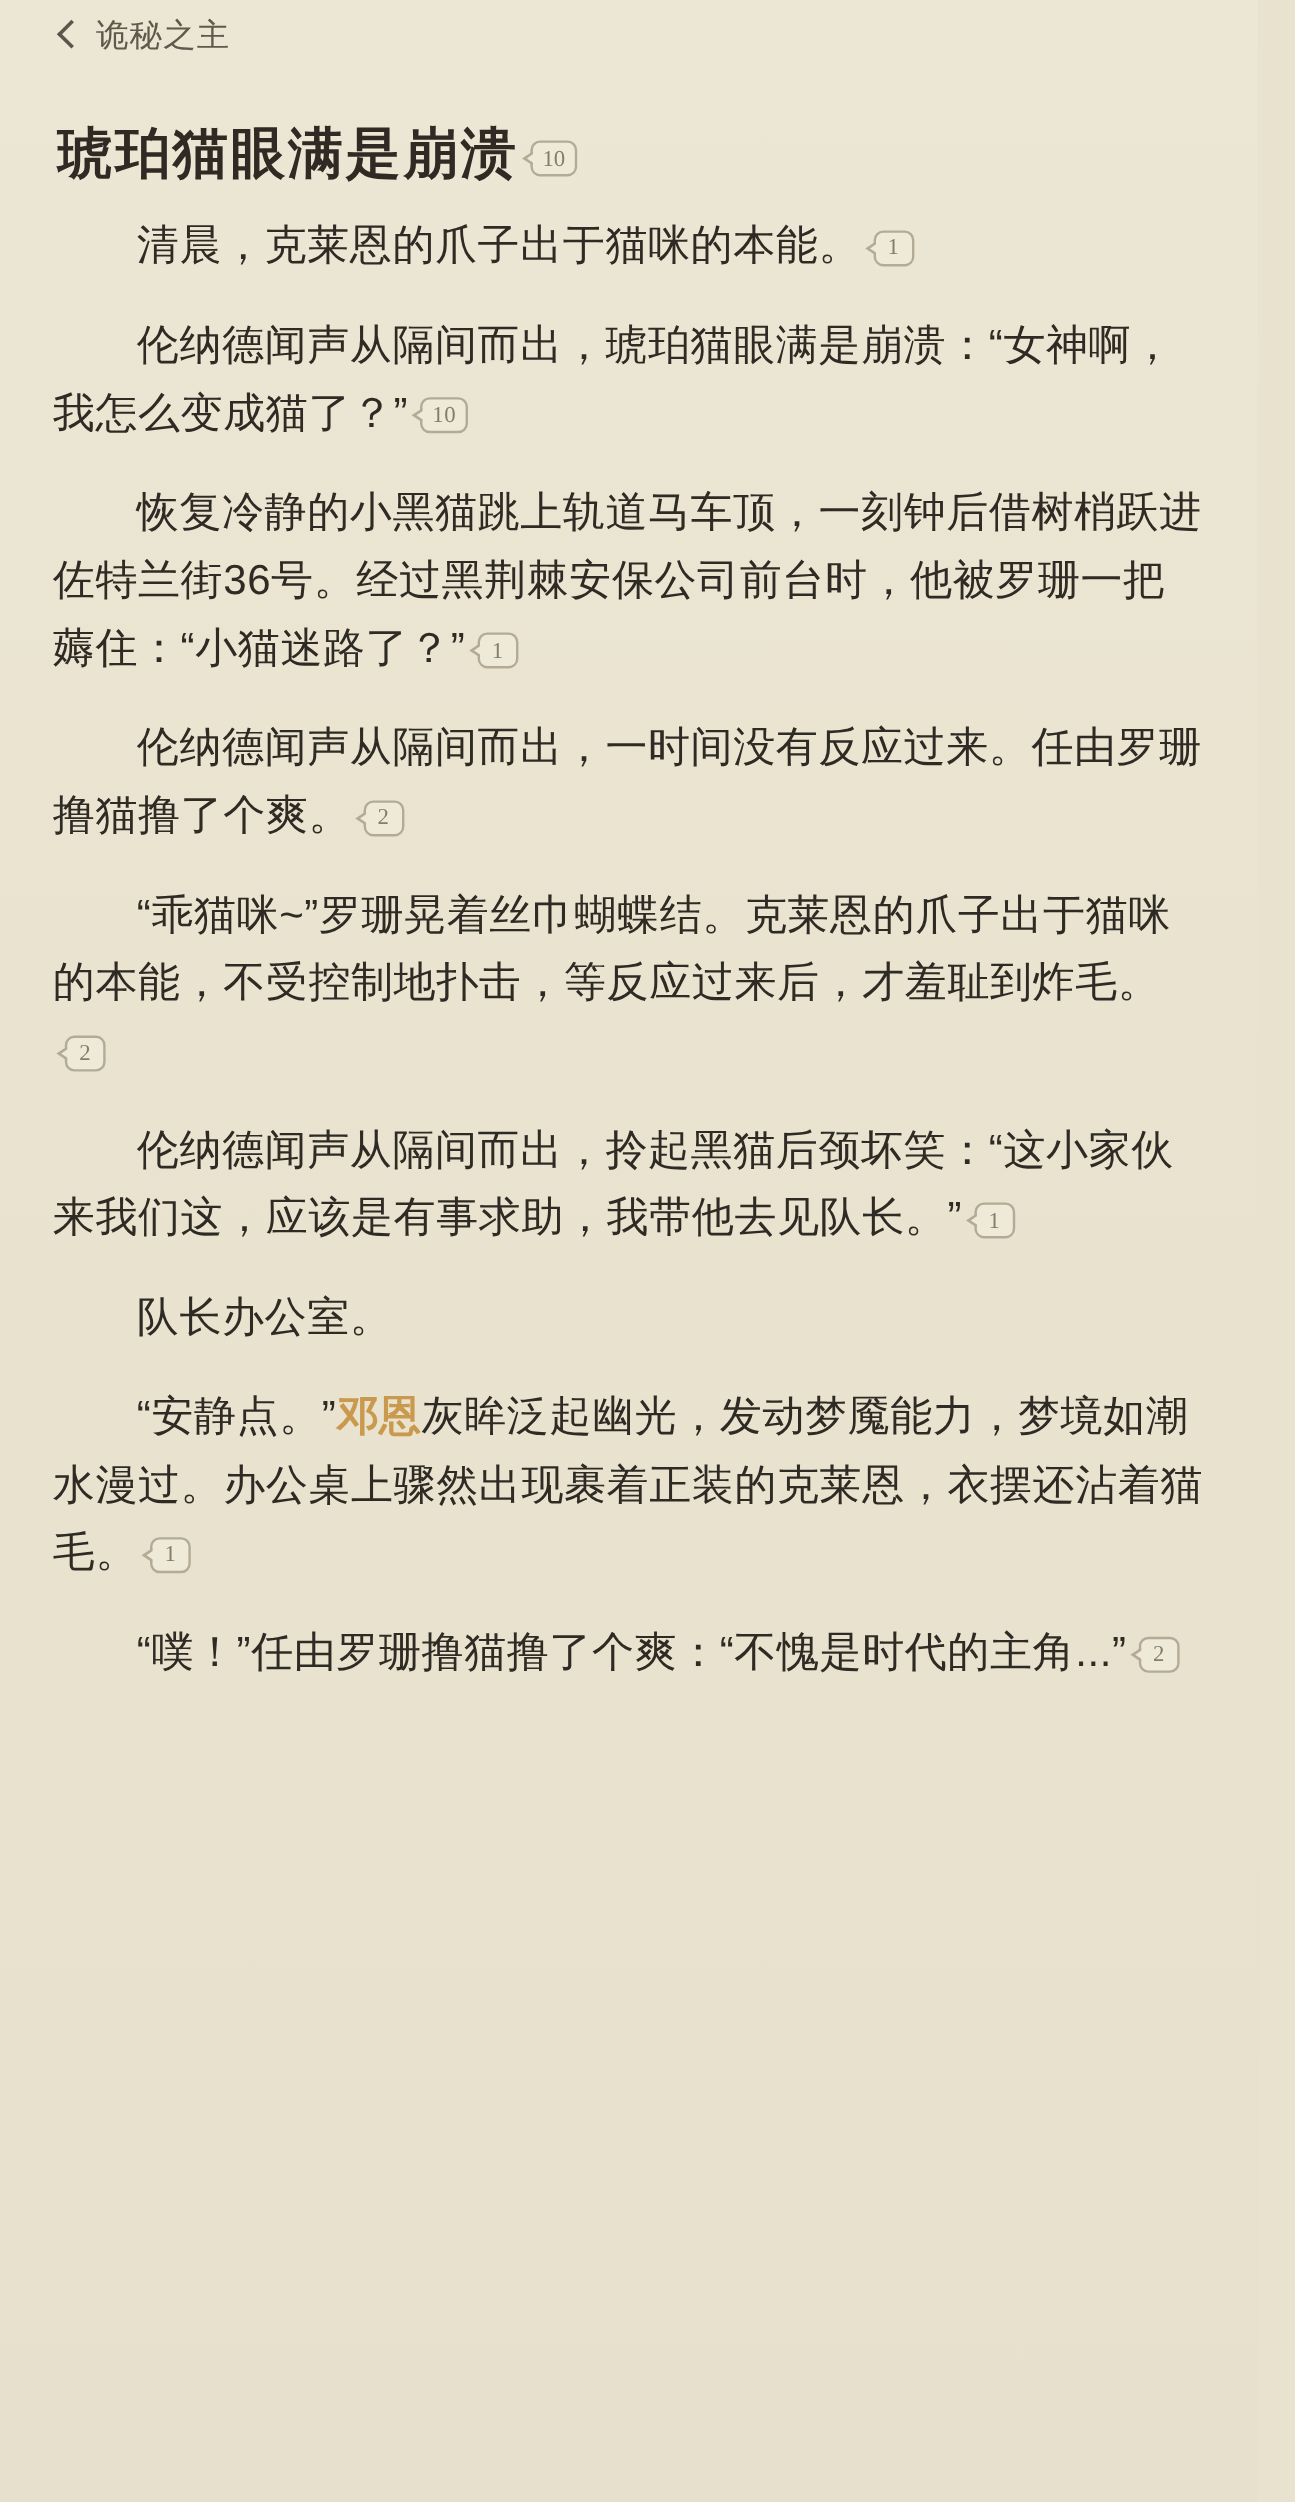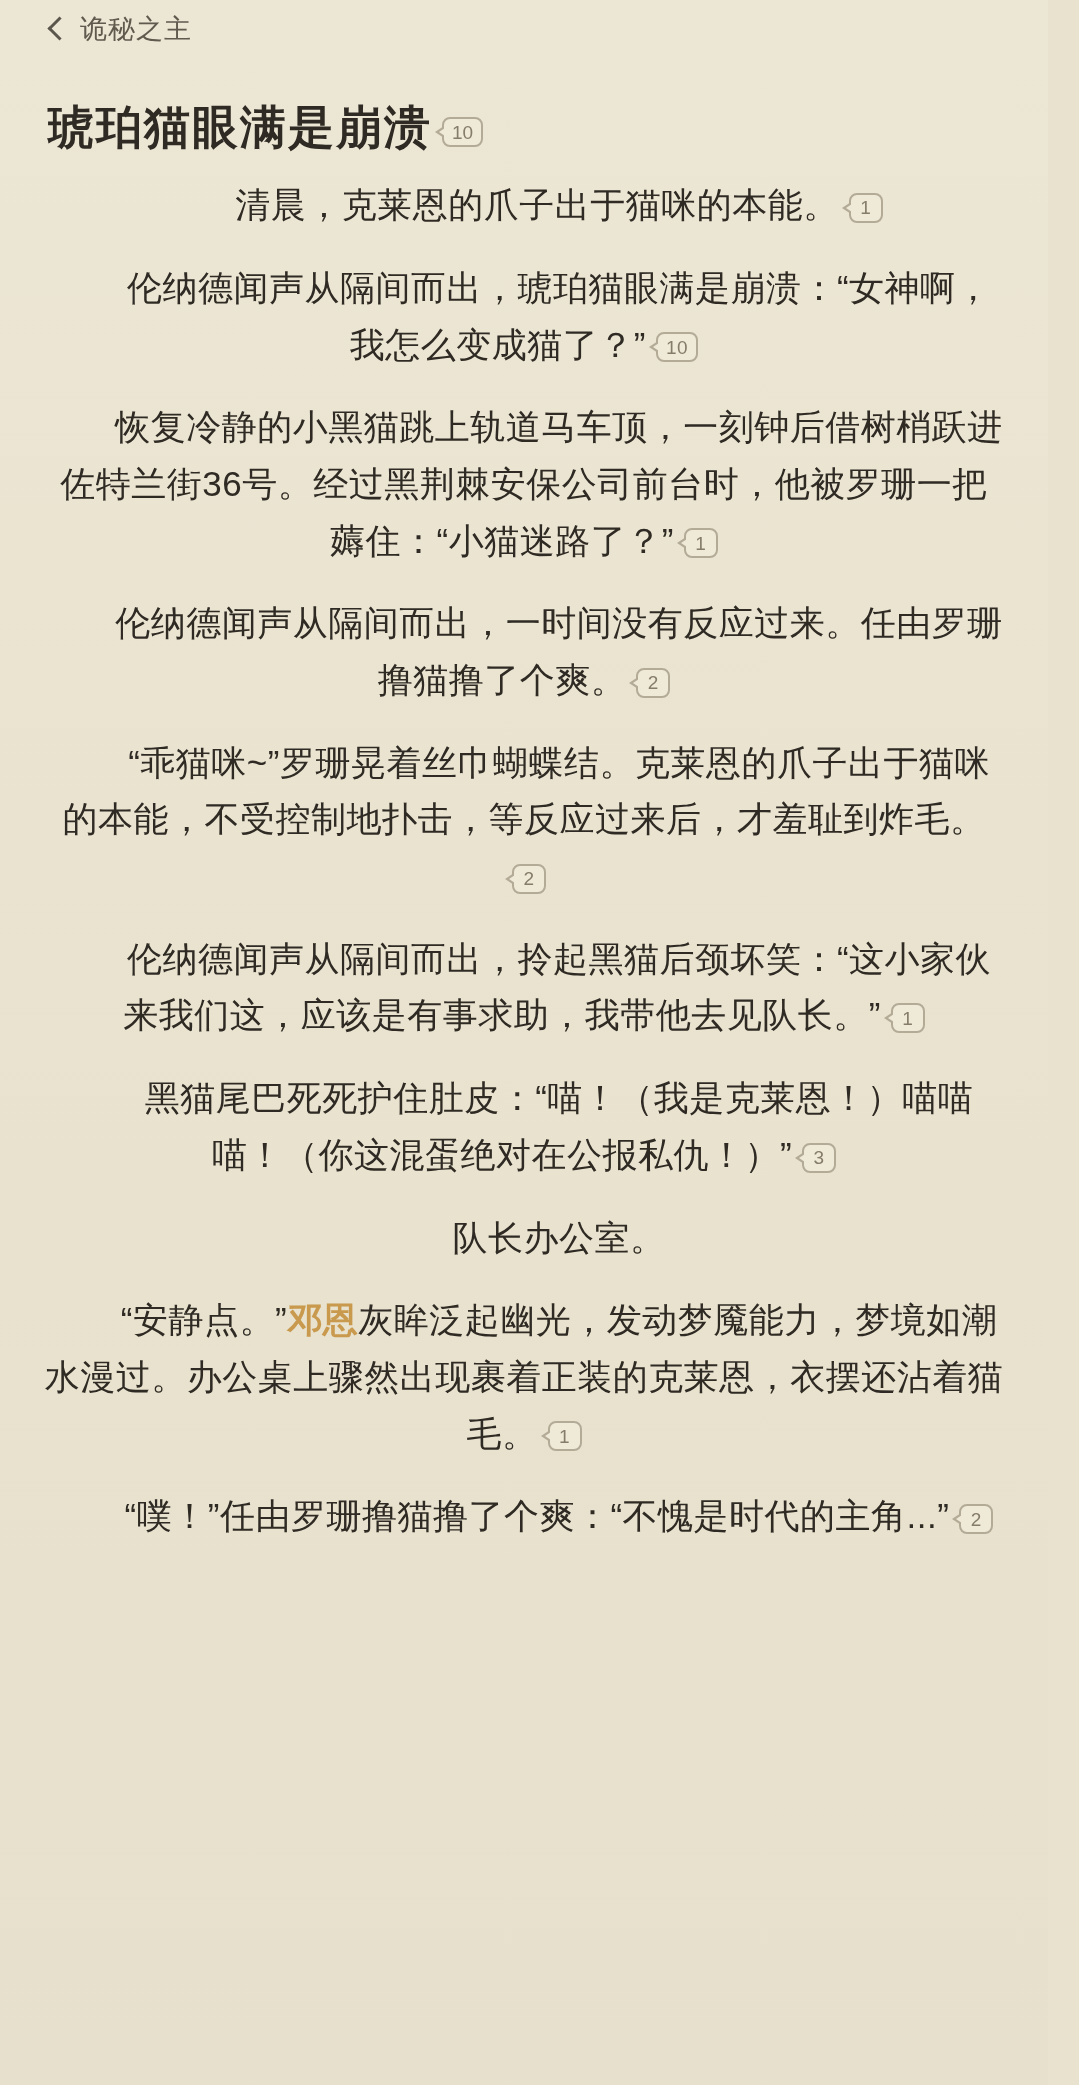--- a/index.html
+++ b/index.html
@@ -14,21 +14,20 @@
     color: #3a3630;
     overflow: hidden;
     position: relative;
   }
   .page {
     width: 1048px;
     height: 2085px;
     background: linear-gradient(180deg, #ece6d4 0%, #e9e3d0 40%, #e6e0cc 100%);
     box-sizing: border-box;
     position: relative;
-    text-align: center;
   }
 
   
   .topbar {
     height: 58px;
     display: flex;
     align-items: center;
     padding-left: 48px;
     box-sizing: border-box;
   }
@@ -83,20 +82,21 @@
     border: 2px solid #b3ab96;
     border-radius: 8px;
     background: #efe9d8;
     font-size: 19px;
     color: #857d69;
     position: relative;
     margin-left: 10px;
     vertical-align: middle;
     box-sizing: border-box;
     line-height: 1;
+    font-family: Liberation Serif, serif;
   }
   .badge::before {
     content: "";
     position: absolute;
     left: -9px;
     top: 50%;
     margin-top: -6px;
     width: 0;
     height: 0;
     border-top: 6px solid transparent;
@@ -174,23 +174,20 @@
     </p>
 
     <p class="para">
       <span>“乖猫咪~”罗珊晃着丝巾蝴蝶结。克莱恩的爪子出于猫咪的本能，不受控制地扑击，等反应过来后，才羞耻到炸毛。</span><span class="badge">2</span>
     </p>
 
     <p class="para">
       <span>伦纳德闻声从隔间而出，拎起黑猫后颈坏笑：“这小家伙来我们这，应该是有事求助，我带他去见队长。”</span><span class="badge">1</span>
     </p>
 
-    <p class="para">
-      <span>黑猫尾巴死死护住肚皮：“喵！（我是克莱恩！）喵喵喵！（你这混蛋绝对在公报私仇！）”</span><span class="badge">3</span>
-    </p>
 
     <p class="para">
       <span>队长办公室。</span>
     </p>
 
     <p class="para">
       <span>“安静点。”</span><span class="hl">邓恩</span><span>灰眸泛起幽光，发动梦魇能力，梦境如潮水漫过。办公桌上骤然出现裹着正装的克莱恩，衣摆还沾着猫毛。</span><span class="badge">1</span>
     </p>
 
     <p class="para">

